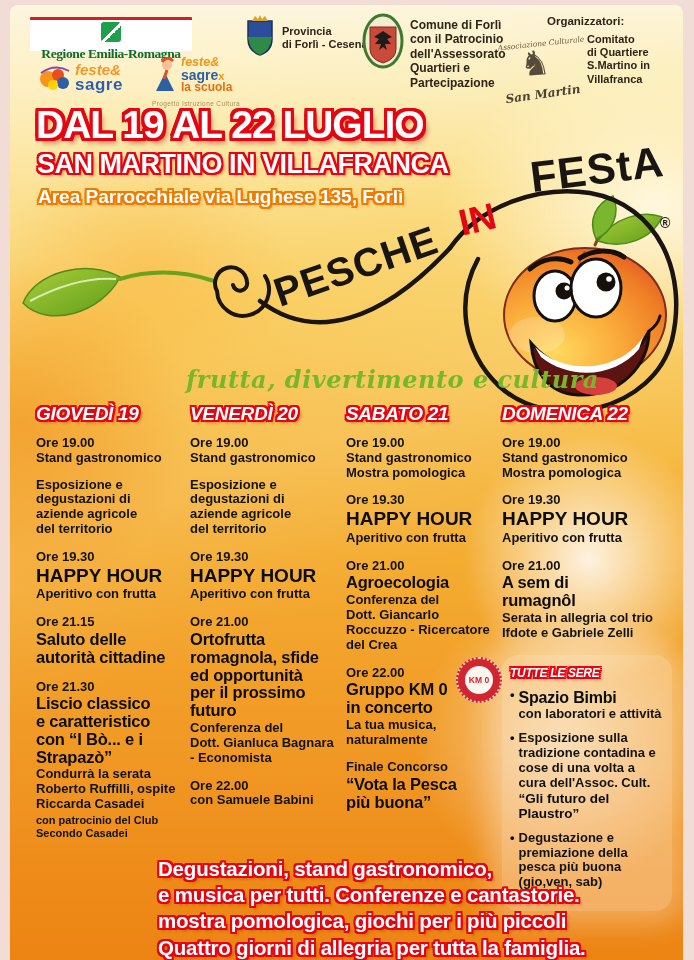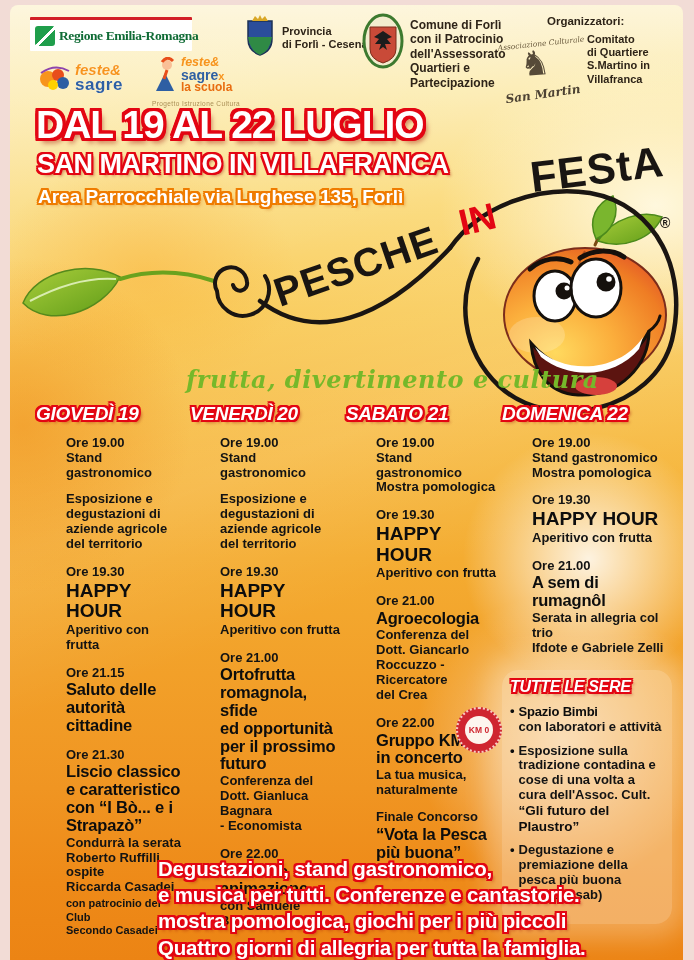--- a/index.html
+++ b/index.html
@@ -11,21 +11,21 @@
       radial-gradient(180px 180px at 86% 58%, rgba(255,255,255,.85), rgba(255,255,255,0) 70%),
       radial-gradient(210px 210px at 82% 77%, rgba(255,255,255,.5), rgba(255,255,255,0) 70%),
       radial-gradient(240px 240px at 2% 44%, rgba(238,130,15,.45), rgba(238,130,15,0) 70%),
       radial-gradient(200px 160px at 20% 28%, rgba(250,180,60,.5), rgba(250,180,60,0) 75%),
       linear-gradient(160deg, rgba(255,255,255,.18) 10%, rgba(255,255,255,0) 30%, rgba(255,255,255,.1) 46%, rgba(255,255,255,0) 60%),
       linear-gradient(180deg,#fdf4d6 0%,#fcecb2 9%,#fbdd84 20%,#f9cd5f 32%,#f7bc46 45%,#f4ac31 58%,#f2a029 70%,#f09522 82%,#ee8a18 92%,#ec8414 100%);
   }
   .abs{position:absolute;}
   
   .lg-regione{left:20px;top:12px;width:162px;height:34px;background:#fff;border-top:3px solid #d21f26;
-    display:flex;align-items:center;gap:4px;padding:2px 5px;box-sizing:border-box;border-radius:1px;}
+    display:flex;align-items:center;gap:4px;padding:2px 5px;box-sizing:border-box;border-radius:1px;flex-direction:column;}
   .reg-mark{width:20px;height:20px;border-radius:3px;background:linear-gradient(135deg,#1f9e4b 48%,#ffffff 48%,#ffffff 60%,#1f9e4b 60%);flex:0 0 auto;}
   .reg-text{font-family:"Liberation Serif",serif;font-weight:bold;font-size:13.5px;color:#0f6b35;letter-spacing:-0.4px;white-space:nowrap;}
   .lg-fs1{left:28px;top:58px;width:110px;display:flex;align-items:center;gap:3px;}
   .fs-scrib{width:34px;height:30px;flex:0 0 auto;}
   .fs-words{line-height:.95;}
   .fs-feste{display:block;font-style:italic;font-weight:bold;font-size:15px;color:#f7941d;text-shadow:0 0 1px #fff;}
   .fs-sagre{display:block;font-weight:bold;font-size:17px;color:#2e5fa3;letter-spacing:.5px;text-shadow:0 0 1px #fff;}
   .lg-fs2{left:142px;top:52px;width:120px;display:flex;align-items:flex-start;gap:3px;}
   .fs2-words{line-height:.95;}
   .fs2-feste{display:block;font-style:italic;font-weight:bold;font-size:12.5px;color:#f7941d;}
@@ -54,33 +54,33 @@
   
   .brand-svg{left:0;top:0;width:673px;height:955px;pointer-events:none;}
   .w-pesche{left:258px;top:268px;font-size:40px;font-weight:800;color:#191512;transform:rotate(-19deg);transform-origin:left top;letter-spacing:1px;white-space:nowrap;}
   .w-in{left:449px;top:194px;font-size:37px;font-weight:800;color:#e30613;transform:rotate(-13deg);white-space:nowrap;}
   .w-festa{left:520px;top:140px;font-size:43px;font-weight:800;color:#191512;transform:rotate(-7deg);letter-spacing:1px;white-space:nowrap;}
   .w-reg{left:650px;top:210px;font-size:14px;font-weight:bold;color:#191512;}
   .tagline{left:176px;top:360px;font-family:"DejaVu Serif",serif;font-style:italic;font-weight:bold;font-size:24px;color:#76b82a;white-space:nowrap;letter-spacing:.5px;}
   
   .cols{left:26px;top:398px;width:634px;display:grid;grid-template-columns:148px 150px 150px 170px;column-gap:6px;}
   .day-h{display:inline-block;font-size:19px;font-weight:900;font-style:italic;letter-spacing:-0.3px;margin-bottom:10px;white-space:nowrap;}
-  .ev{position:relative;margin-bottom:12px;margin-left:30px;}
+  .ev{position:relative;margin-bottom:12px;}
   .time{font-size:13px;font-weight:bold;color:#131313;line-height:1.2;}
   .txt{font-size:13px;font-weight:bold;color:#131313;line-height:1.15;white-space:pre-line;}
   .big{font-size:16.5px;font-weight:800;color:#0d0d0d;line-height:1.08;white-space:pre-line;letter-spacing:-0.2px;margin:1px 0;}
   .big.xl{font-size:19px;letter-spacing:0;}
   .note{font-size:11px;font-weight:bold;color:#131313;line-height:1.2;white-space:pre-line;margin-top:2px;}
   .km0{position:absolute;right:-6px;top:-8px;width:46px;height:46px;border-radius:50%;background:#cf2630;border:2px dotted #f7c9c6;box-sizing:border-box;display:flex;align-items:center;justify-content:center;}
   .km0-in{width:28px;height:28px;border-radius:50%;background:#fdf6ee;color:#cf2630;font-size:8.5px;font-weight:900;display:flex;align-items:center;justify-content:center;}
   .tls{margin-top:14px;background:rgba(255,255,255,.34);border-radius:16px;padding:8px 6px 12px 8px;box-shadow:0 0 26px 14px rgba(255,255,255,.28);}
-  .tls .day-h{font-size:16px;margin-bottom:8px;}
+  .tls .day-h{font-size:12px;margin-bottom:8px;}
   .tls-item{display:flex;gap:4px;margin-bottom:9px;}
   .blt{font-weight:900;color:#0d0d0d;font-size:13px;line-height:1.1;}
-  .tls-item .big{font-size:13px;}
+  .tls-item .big{font-size:16px;}
   .tls-strong{font-size:13.5px;font-weight:900;color:#0d0d0d;line-height:1.15;white-space:pre-line;}
   
   .footer{left:148px;top:851px;width:512px;}
   .f-line{font-size:20.5px;font-weight:800;line-height:1.28;letter-spacing:-0.2px;white-space:nowrap;}
 </style>
 </head>
 <body>
 
 <div class="page">
   <div class="poster">
@@ -270,22 +270,20 @@
 romagnola, sfide
 ed opportunità
 per il prossimo
 futuro</div>
               <div class="txt">Conferenza del
 Dott. Gianluca Bagnara
 - Economista</div>
             </div>
             <div class="ev">
               <div class="time">Ore 22.00</div>
-              <div class="big">Musica e
-animazione</div>
               <div class="txt">con Samuele Babini</div>
             </div>
           </div>
       </section>
       <section class="day">
         <div class="day-h sr2">SABATO 21</div>
         <div class="events">
             <div class="ev">
               <div class="time">Ore 19.00</div>
               <div class="txt">Stand gastronomico

